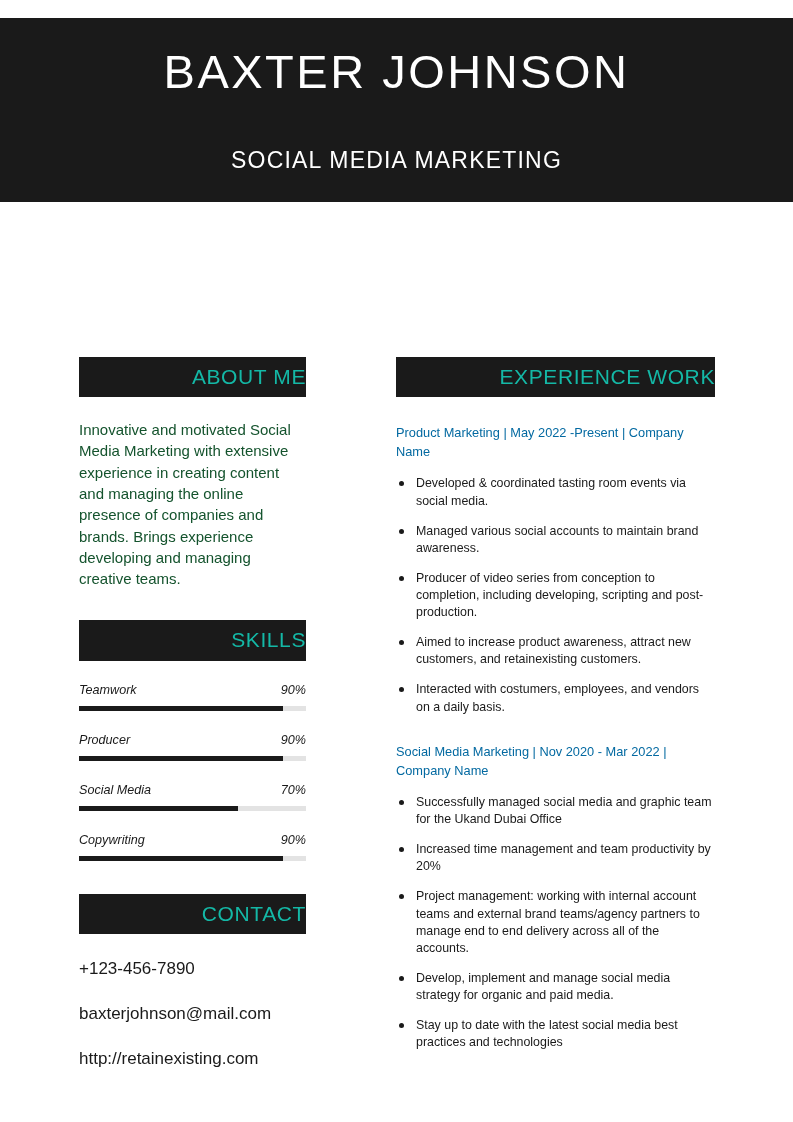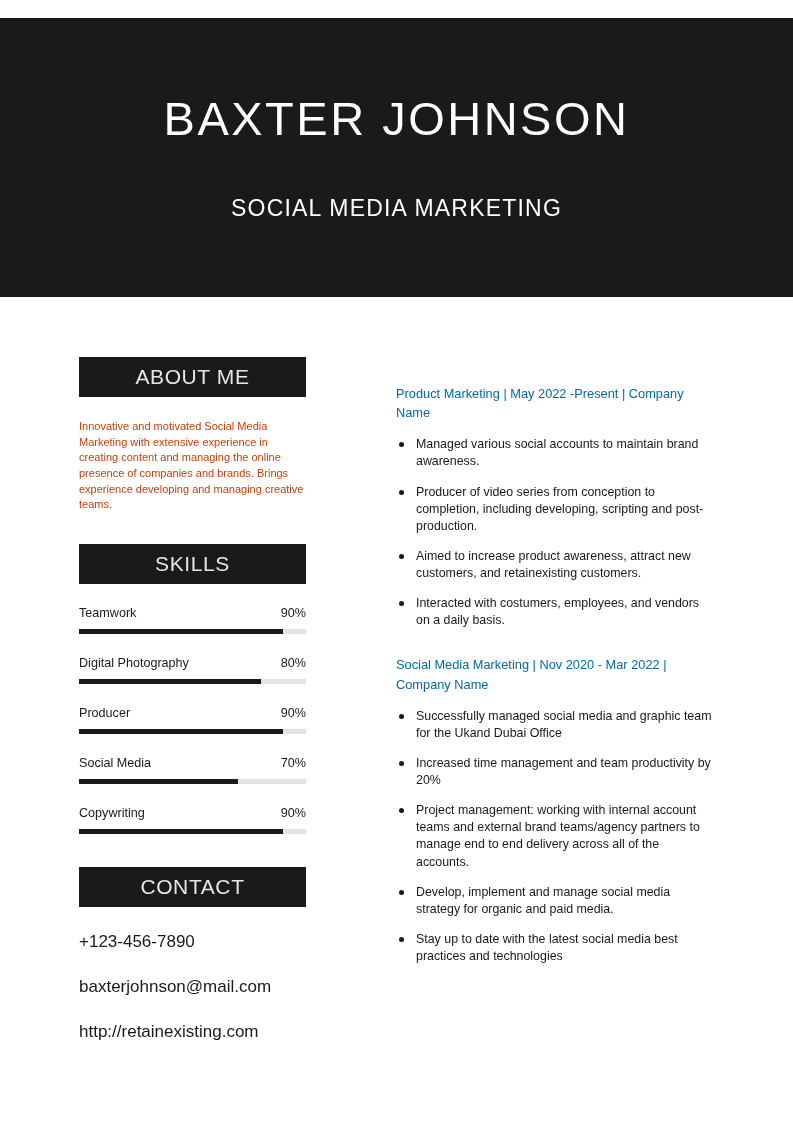--- a/index.html
+++ b/index.html
@@ -21,21 +21,21 @@
     height: 1122px;
     background: #ffffff;
   }
 
   
   .header {
     position: absolute;
     left: 0;
     top: 18px;
     width: 793px;
-    height: 279px;
+    height: 184px;
     background: #1a1a1a;
     color: #ffffff;
     display: flex;
     flex-direction: column;
     align-items: center;
     justify-content: center;
   }
   .header-name {
     font-size: 47px;
     letter-spacing: 2.5px;
@@ -60,50 +60,51 @@
   }
   .right-col {
     position: absolute;
     left: 396px;
     top: 357px;
     width: 319px;
   }
 
   .section-bar {
     background: #1a1a1a;
-    color: #e5e5e5;
-    text-align: center;
+    color: #14b8a6;
+    text-align: right;
     font-size: 21px;
     letter-spacing: 0.6px;
     padding: 8px 0 9px 0;
     line-height: 1.1;
   }
 
   .about-text {
     margin-top: 22px;
-    font-size: 11px;
+    font-size: 15px;
     line-height: 1.42;
-    color: #c2410c;
+    color: #14532d;
   }
 
   .skills {
     margin-top: 31px;
   }
   .skill {
     margin-top: 22px;
   }
   .skill:first-child {
     margin-top: 26px;
   }
   .skill-row {
     display: flex;
     justify-content: space-between;
     align-items: flex-end;
     font-size: 12.6px;
     margin-bottom: 9px;
+    font-style: italic;
   }
   .skill-name { color: #1a1a1a; }
   .skill-pct { color: #1a1a1a; }
   .bar-track {
     position: relative;
     height: 5px;
     background: #e3e3e3;
     width: 100%;
   }
   .bar-fill {
@@ -184,29 +185,20 @@
       <div class="skill">
         <div class="skill-row">
           <span class="skill-name">Teamwork</span>
           <span class="skill-pct">90%</span>
         </div>
         <div class="bar-track">
           <div class="bar-fill" style="width: 90%;"></div>
         </div>
       </div>
 
-      <div class="skill">
-        <div class="skill-row">
-          <span class="skill-name">Digital Photography</span>
-          <span class="skill-pct">80%</span>
-        </div>
-        <div class="bar-track">
-          <div class="bar-fill" style="width: 80%;"></div>
-        </div>
-      </div>
 
       <div class="skill">
         <div class="skill-row">
           <span class="skill-name">Producer</span>
           <span class="skill-pct">90%</span>
         </div>
         <div class="bar-track">
           <div class="bar-fill" style="width: 90%;"></div>
         </div>
       </div>
@@ -235,24 +227,26 @@
     <div class="contact">
       <div class="section-bar">CONTACT</div>
       <div class="contact-item">+123-456-7890</div>
       <div class="contact-item">baxterjohnson@mail.com</div>
       <div class="contact-item">http://retainexisting.com</div>
     </div>
 
   </div>
 
   <div class="right-col">
+    <div class="section-bar">EXPERIENCE WORK</div>
 
     <div class="job">
       <div class="job-title">Product Marketing | May 2022 -Present | Company Name</div>
       <ul class="bullets">
+        <li class="bullet">Developed &amp; coordinated tasting room events via social media.</li>
         <li class="bullet">Managed various social accounts to maintain brand awareness.</li>
         <li class="bullet">Producer of video series from conception to completion, including developing, scripting and post-production.</li>
         <li class="bullet">Aimed to increase product awareness, attract new customers, and retainexisting customers.</li>
         <li class="bullet">Interacted with costumers, employees, and vendors on a daily basis.</li>
       </ul>
     </div>
 
     <div class="job">
       <div class="job-title">Social Media Marketing | Nov 2020 - Mar 2022 | Company Name</div>
       <ul class="bullets">

